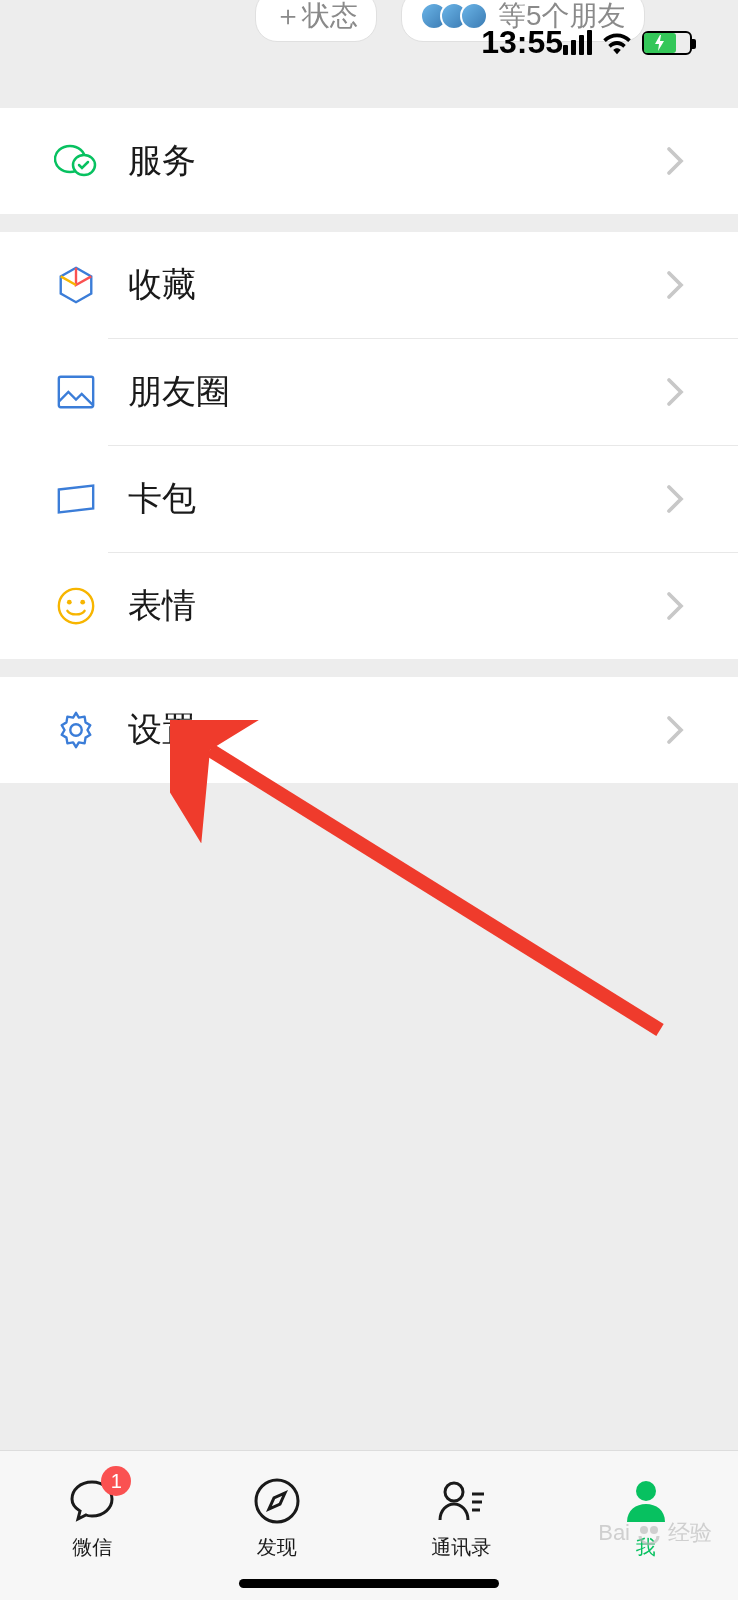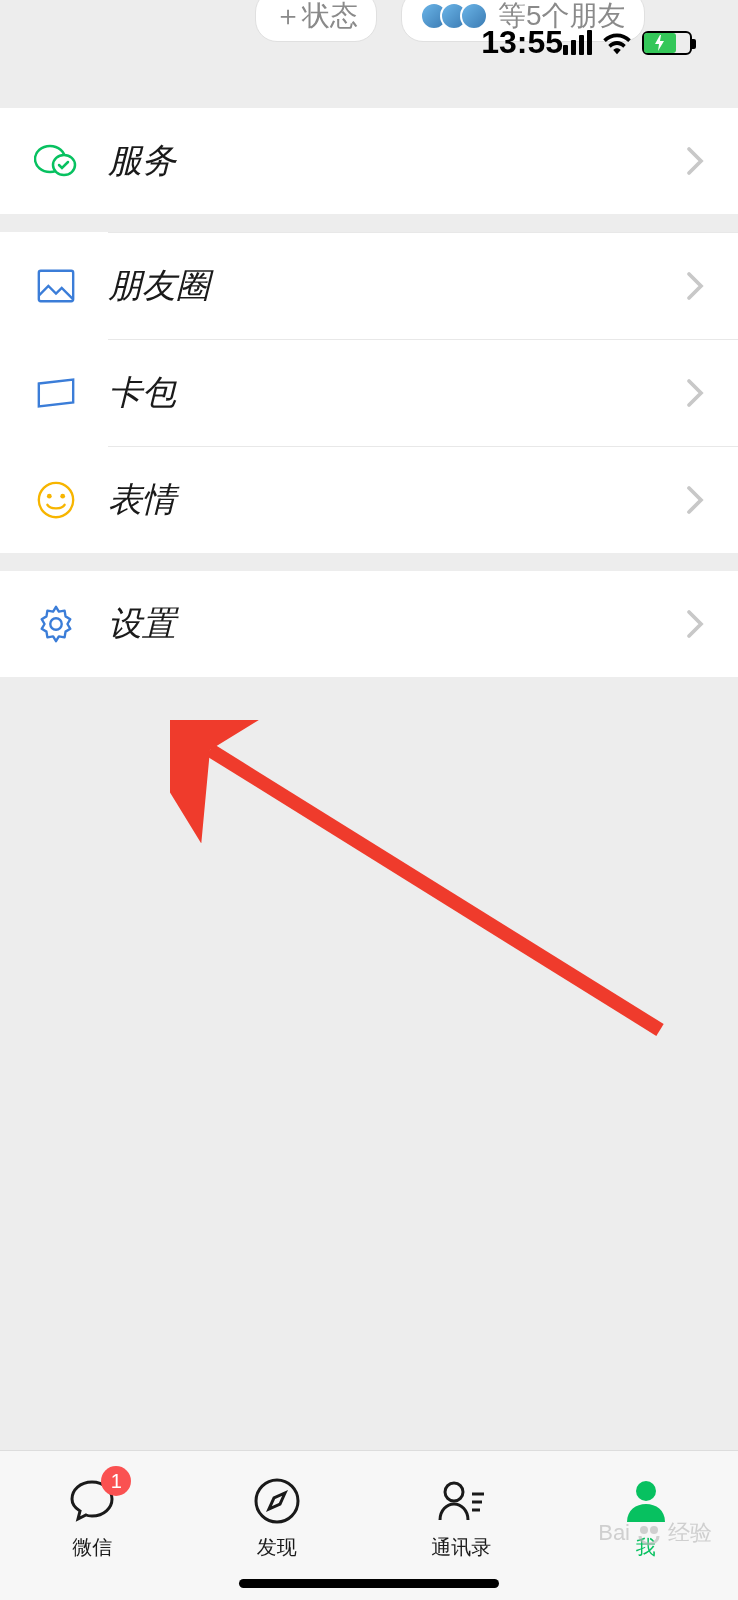--- a/index.html
+++ b/index.html
@@ -62,24 +62,23 @@
       width:4px; height:10px; background:#000; border-radius:0 2px 2px 0;
     }
     .battery-fill {
       background:#34c759; height:100%; width:70%; border-radius:3px;
       display:flex; align-items:center; justify-content:center;
     }
     .menu-group { background: #fff; }
     .gap { height: 18px; background: #ededed; }
     .menu-item {
       display: flex; align-items: center;
-      padding: 30px 34px;
+      padding: 30px 54px;
       background: #fff;
       position: relative;
-      font-style: italic;
     }
     .menu-item .icon-slot {
       width: 44px; height: 44px; margin-right: 30px;
       display: flex; align-items: center; justify-content: center;
     }
     .menu-item .label {
       font-size: 34px; color: #1a1a1a; flex: 1;
     }
     .chevron {
       color: #c8c8c8;
@@ -177,20 +176,33 @@
     <span class="label">服务</span>
     <svg class="chevron" width="18" height="30" viewBox="0 0 12 20">
         <path d="M2 2l8 8-8 8" fill="none" stroke="currentColor" stroke-width="2.5" stroke-linecap="round"></path>
       </svg>
   </div>
 </div>
 
 <div class="gap"></div>
 
 <div class="menu-group">
+  <div class="menu-item">
+    <span class="icon-slot">
+      <svg width="42" height="42" viewBox="0 0 44 44">
+          <path d="M22 4l16 9v18l-16 9-16-9V13z" fill="none" stroke="#3b7dd8" stroke-width="2.5"></path>
+          <path d="M22 4v18l16-9" fill="none" stroke="#fa5151" stroke-width="2.5"></path>
+          <path d="M22 22L6 13" fill="none" stroke="#f7b500" stroke-width="2.5"></path>
+        </svg>
+    </span>
+    <span class="label">收藏</span>
+    <svg class="chevron" width="18" height="30" viewBox="0 0 12 20">
+        <path d="M2 2l8 8-8 8" fill="none" stroke="currentColor" stroke-width="2.5" stroke-linecap="round"></path>
+      </svg>
+  </div>
   <div class="divider"></div>
   <div class="menu-item">
     <span class="icon-slot">
       <svg width="42" height="42" viewBox="0 0 44 44">
           <rect x="4" y="6" width="36" height="32" rx="2" fill="none" stroke="#3b7dd8" stroke-width="2.5"></rect>
           <path d="M4 32l10-10 8 8 6-6 12 12" fill="none" stroke="#3b7dd8" stroke-width="2.5"></path>
         </svg>
     </span>
     <span class="label">朋友圈</span>
     <svg class="chevron" width="18" height="30" viewBox="0 0 12 20">

